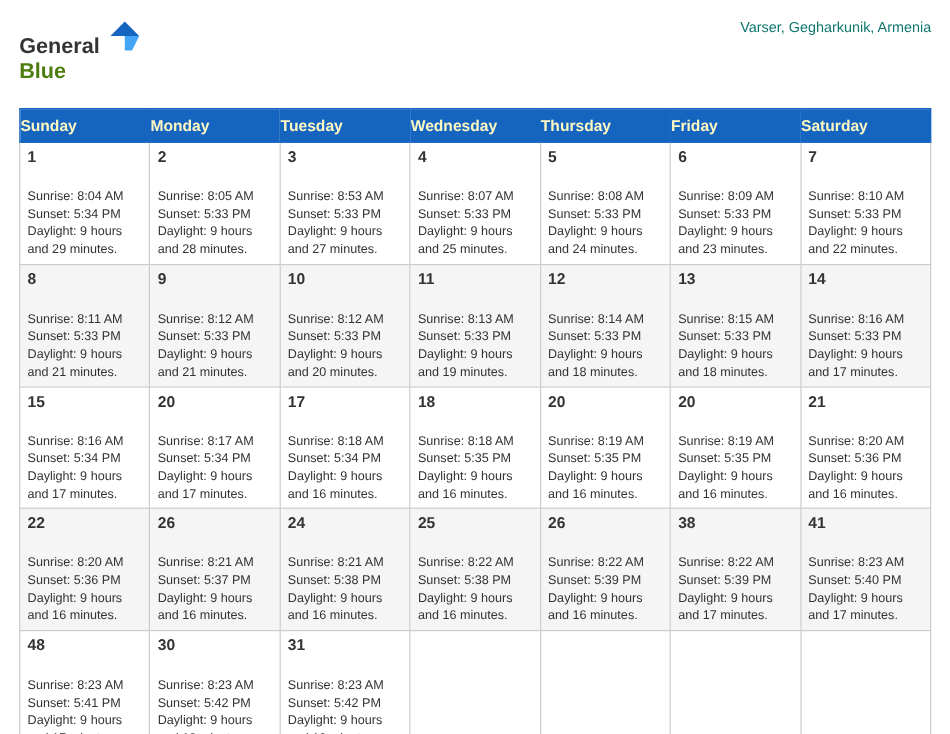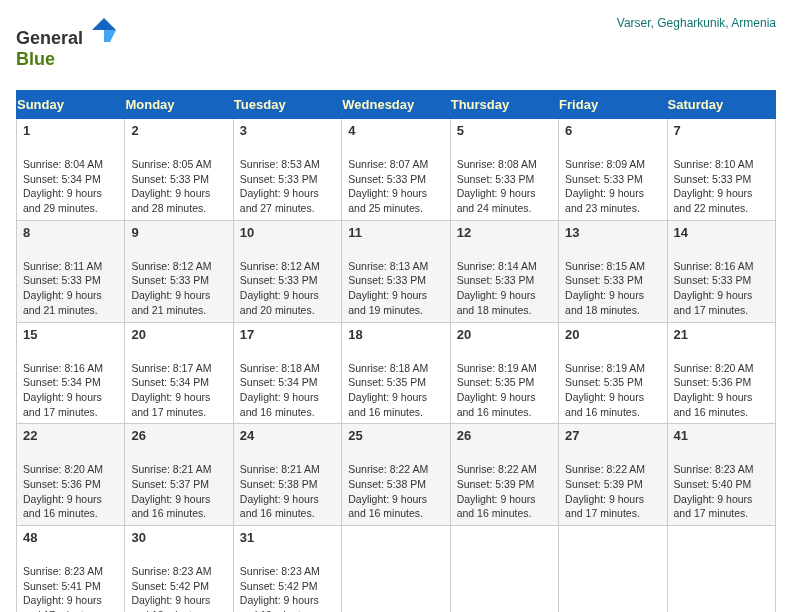--- a/index.html
+++ b/index.html
@@ -332,21 +332,21 @@
         </td>
           <td>
           <span class="day-number">26</span>
           <div class="day-info">
             <span>Sunrise: 8:22 AM</span><br>
             <span>Sunset: 5:39 PM</span><br>
             <span>Daylight: 9 hours and 16 minutes.</span>
           </div>
         </td>
           <td>
-          <span class="day-number">27</span>
+          <span class="day-number">38</span>
           <div class="day-info">
             <span>Sunrise: 8:22 AM</span><br>
             <span>Sunset: 5:39 PM</span><br>
             <span>Daylight: 9 hours and 17 minutes.</span>
           </div>
         </td>
           <td>
           <span class="day-number">41</span>
           <div class="day-info">
             <span>Sunrise: 8:23 AM</span><br>

